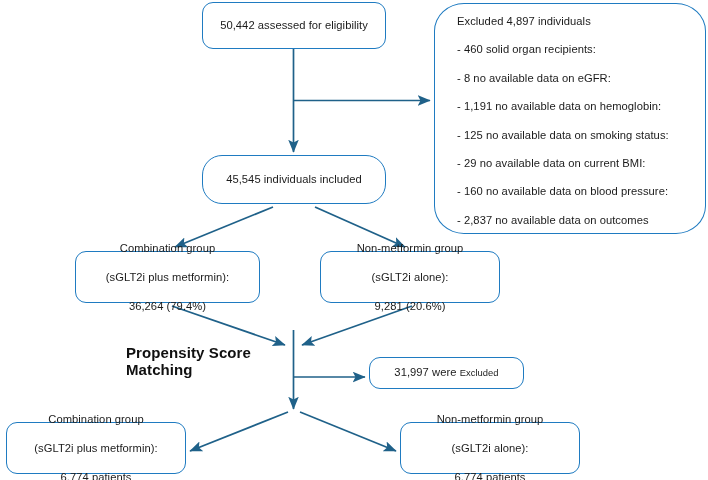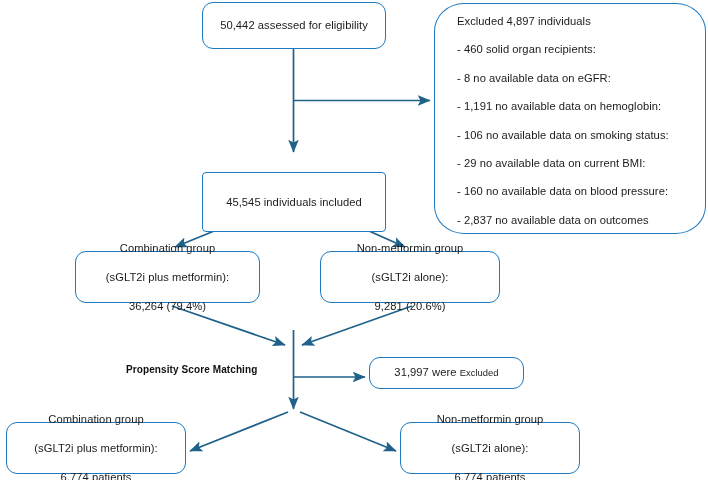--- a/index.html
+++ b/index.html
@@ -46,22 +46,22 @@
     padding: 0 6px;
     width: 100%;
     white-space: pre-line;
   }
   
   #node-assessed {
     left: 202px; top: 2px; width: 184px; height: 47px;
     border-radius: 11px;
   }
   #node-included {
-    left: 202px; top: 172px; width: 184px; height: 60px;
-    border-radius: 4px;
+    left: 202px; top: 155px; width: 184px; height: 49px;
+    border-radius: 20px;
   }
   #node-excluded-list {
     left: 434px; top: 3px; width: 272px; height: 231px;
     border-radius: 30px / 28px;
     display: block;
     padding: 10px 0 8px 22px;
     text-align: left;
   }
   #node-excluded-list .exline {
     font-size: 11.2px;
@@ -85,23 +85,23 @@
   #node-combination-bottom {
     left: 6px; top: 422px; width: 180px; height: 52px;
     border-radius: 11px;
   }
   #node-nonmet-bottom {
     left: 400px; top: 422px; width: 180px; height: 52px;
     border-radius: 11px;
   }
   .psm-label {
     position: absolute;
-    left: 126px; top: 364px;
+    left: 126px; top: 344px;
     width: 170px;
-    font-size: 10px;
+    font-size: 15px;
     font-weight: bold;
     color: #101010;
     letter-spacing: 0.1px;
     text-align: left;
   }
   .small-word { font-size: 9.4px; }
 </style>
 </head>
 <body>
 
@@ -139,21 +139,21 @@
 
   <div class="node" id="node-assessed">
     <div class="inner">50,442 assessed  for eligibility</div>
   </div>
 
   <div class="node" id="node-excluded-list">
     <div class="exline">Excluded 4,897 individuals</div>
     <div class="exline">- 460 solid organ recipients:</div>
     <div class="exline">- 8 no available data on  eGFR:</div>
     <div class="exline">- 1,191 no available data on hemoglobin:</div>
-    <div class="exline">- 106 no available data on smoking status:</div>
+    <div class="exline">- 125 no available data on smoking status:</div>
     <div class="exline">- 29 no available data on current BMI:</div>
     <div class="exline">- 160 no available data on blood pressure:</div>
     <div class="exline">- 2,837 no available data on outcomes</div>
   </div>
 
   <div class="node" id="node-included">
     <div class="inner">45,545 individuals included</div>
   </div>
 
   <div class="node" id="node-combination-top">

